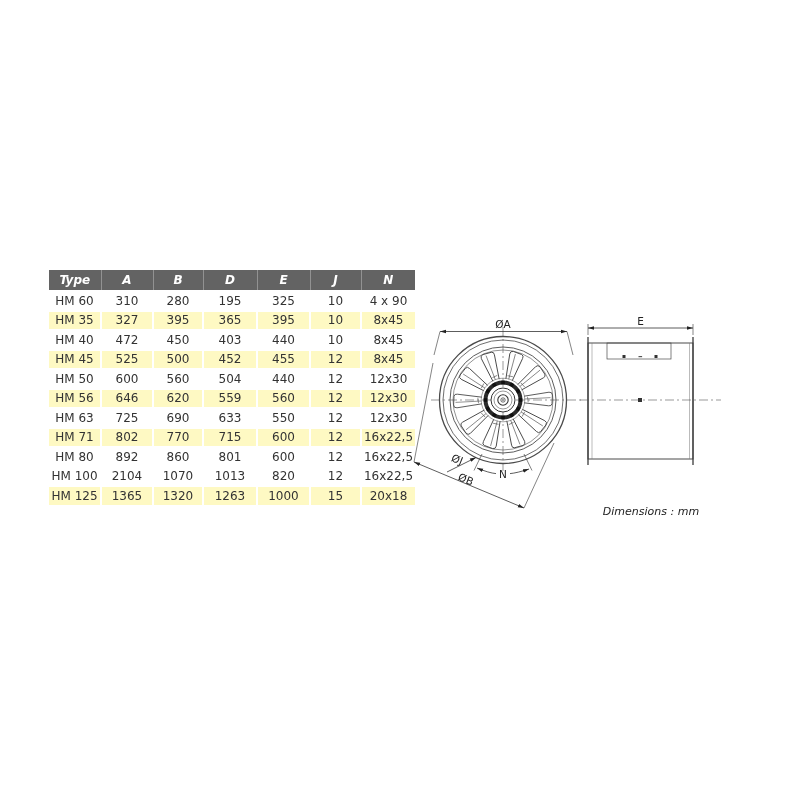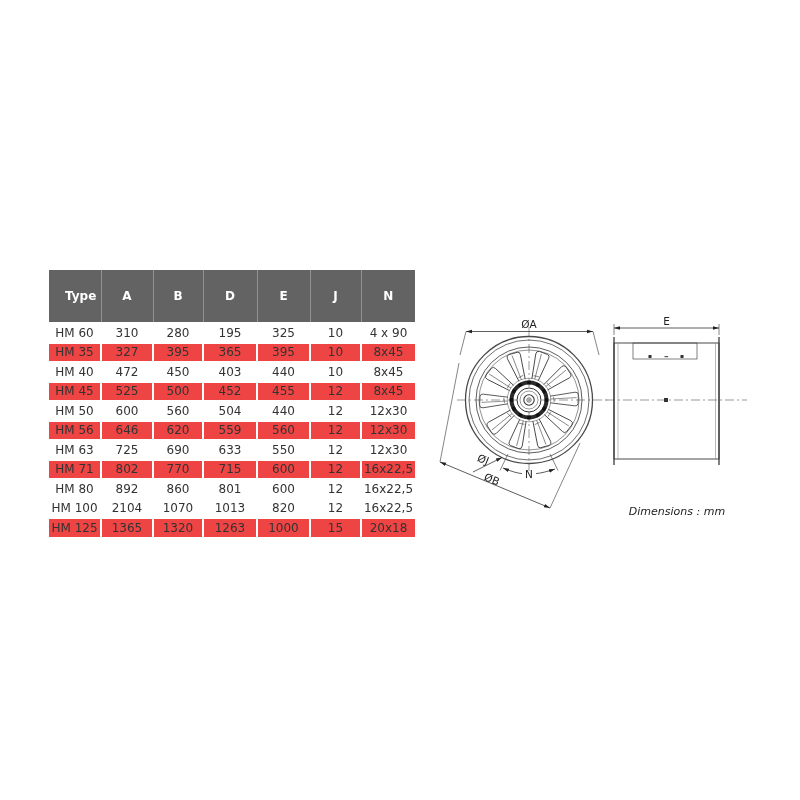--- a/index.html
+++ b/index.html
@@ -6,30 +6,30 @@
   body{width:800px;height:800px;background:#ffffff;overflow:hidden;}
   .sheet{position:relative;width:800px;height:800px;background:#ffffff;
          font-family:"DejaVu Sans","Liberation Sans",sans-serif;}
 
   
   table.dims{position:absolute;left:49px;top:270px;width:366px;
              border-collapse:collapse;table-layout:fixed;
              font-size:12px;color:#333333;}
   table.dims th{background:#636363;color:#ffffff;font-weight:bold;
                 height:20px;text-align:center;font-size:12px;
-                border-left:1px solid #929292;padding:16px;}
+                border-left:1px solid #929292;padding:0;font-style:italic;}
   table.dims th:first-child{border-left:none;}
   table.dims td{height:17.5px;text-align:center;padding:0;
                 border-left:2px solid #ffffff;border-top:2px solid #ffffff;
                 background:#ffffff;white-space:nowrap;}
   table.dims td:first-child{border-left:none;}
-  table.dims tr.alt td{background:#ef4444;}
+  table.dims tr.alt td{background:#fef9c3;}
 
   
-  .drawing{position:absolute;left:435px;top:305px;width:330px;height:235px;}
+  .drawing{position:absolute;left:409px;top:305px;width:330px;height:235px;}
   svg{display:block;}
   svg text{font-family:"DejaVu Sans","Liberation Sans",sans-serif;fill:#222222;}
   .lbl{font-size:10.5px;}
   .note{font-size:11px;font-style:italic;}
   .thin{stroke:#4a4a4a;stroke-width:0.8;fill:none;}
   .dim{stroke:#333333;stroke-width:0.8;fill:none;}
   .cl{stroke:#555555;stroke-width:0.6;fill:none;stroke-dasharray:9 3 2 3;}
 </style>
 </head>
 <body>

